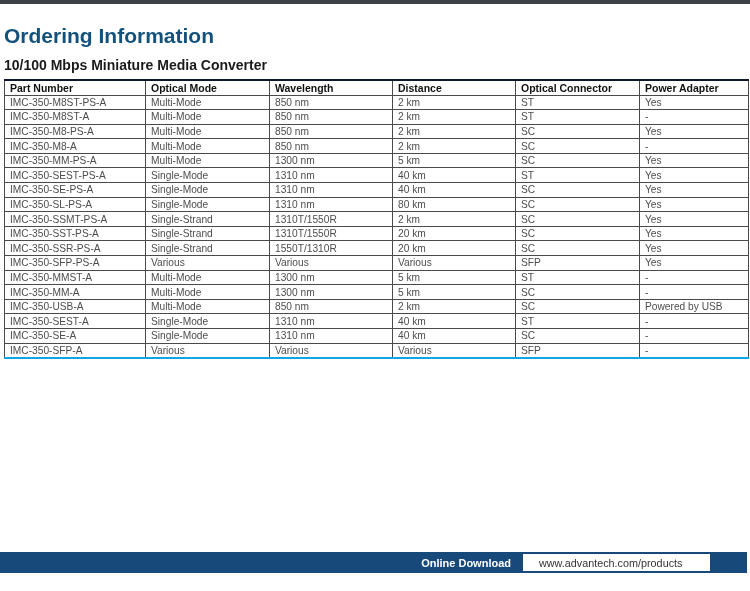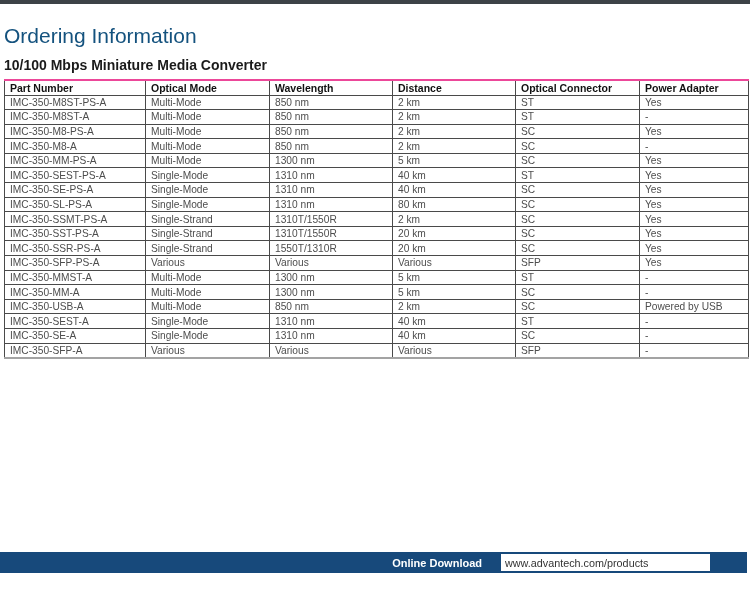--- a/index.html
+++ b/index.html
@@ -17,21 +17,21 @@
     background:#ffffff;
     font-family:"Liberation Sans", sans-serif;
     overflow:hidden;
   }
   .topbar{
     position:absolute;top:0;left:0;right:0;height:4px;
     background:var(--topbar);
   }
   .page-title{
     position:absolute;top:24px;left:4px;
-    font-size:21px;font-weight:normal;
+    font-size:21px;font-weight:bold;
     color:var(--title-blue);
     letter-spacing:0px;
   }
   .section-subtitle{
     position:absolute;top:57px;left:4px;
     font-size:14px;font-weight:bold;
     color:#1a1a1a;
   }
   table.ordering{
     position:absolute;top:79px;left:4px;
@@ -40,57 +40,57 @@
     table-layout:fixed;
   }
   table.ordering th, table.ordering td{
     border:1px solid var(--border);
     text-align:left;
     padding:0 0 0 5px;
     white-space:nowrap;
     overflow:hidden;
   }
   table.ordering th{
-    border-top:2px solid #ec4899;
+    border-top:2px solid #0f172a;
     height:15px;
     font-size:10.5px;
     font-weight:bold;
     color:#111111;
   }
   table.ordering td{
     height:14.6px;
     font-size:10.2px;
     font-weight:normal;
     color:var(--cell-text);
   }
   table.ordering tr:last-child td{
-    border-bottom:2px solid #a3a3a3;
+    border-bottom:2px solid #0ea5e9;
   }
   .footer-bar{
     position:absolute;top:552px;left:0;
     width:747px;height:21px;
     background:var(--bar-navy);
     display:flex;
     align-items:center;
     justify-content:flex-end;
   }
   .footer-label{
     color:#ffffff;
     font-size:11px;
     font-weight:bold;
-    margin-right:19px;
+    margin-right:12px;
   }
   .footer-url-box{
     background:#ffffff;
-    width:209px;
+    width:187px;
     height:17px;
     margin-right:37px;
     display:flex;
     align-items:center;
-    padding-left:4px;
+    padding-left:16px;
   }
   .footer-url{
     color:#333333;
     font-size:10.8px;
   }
 </style>
 </head>
 <body>
 
 <div class="page">

